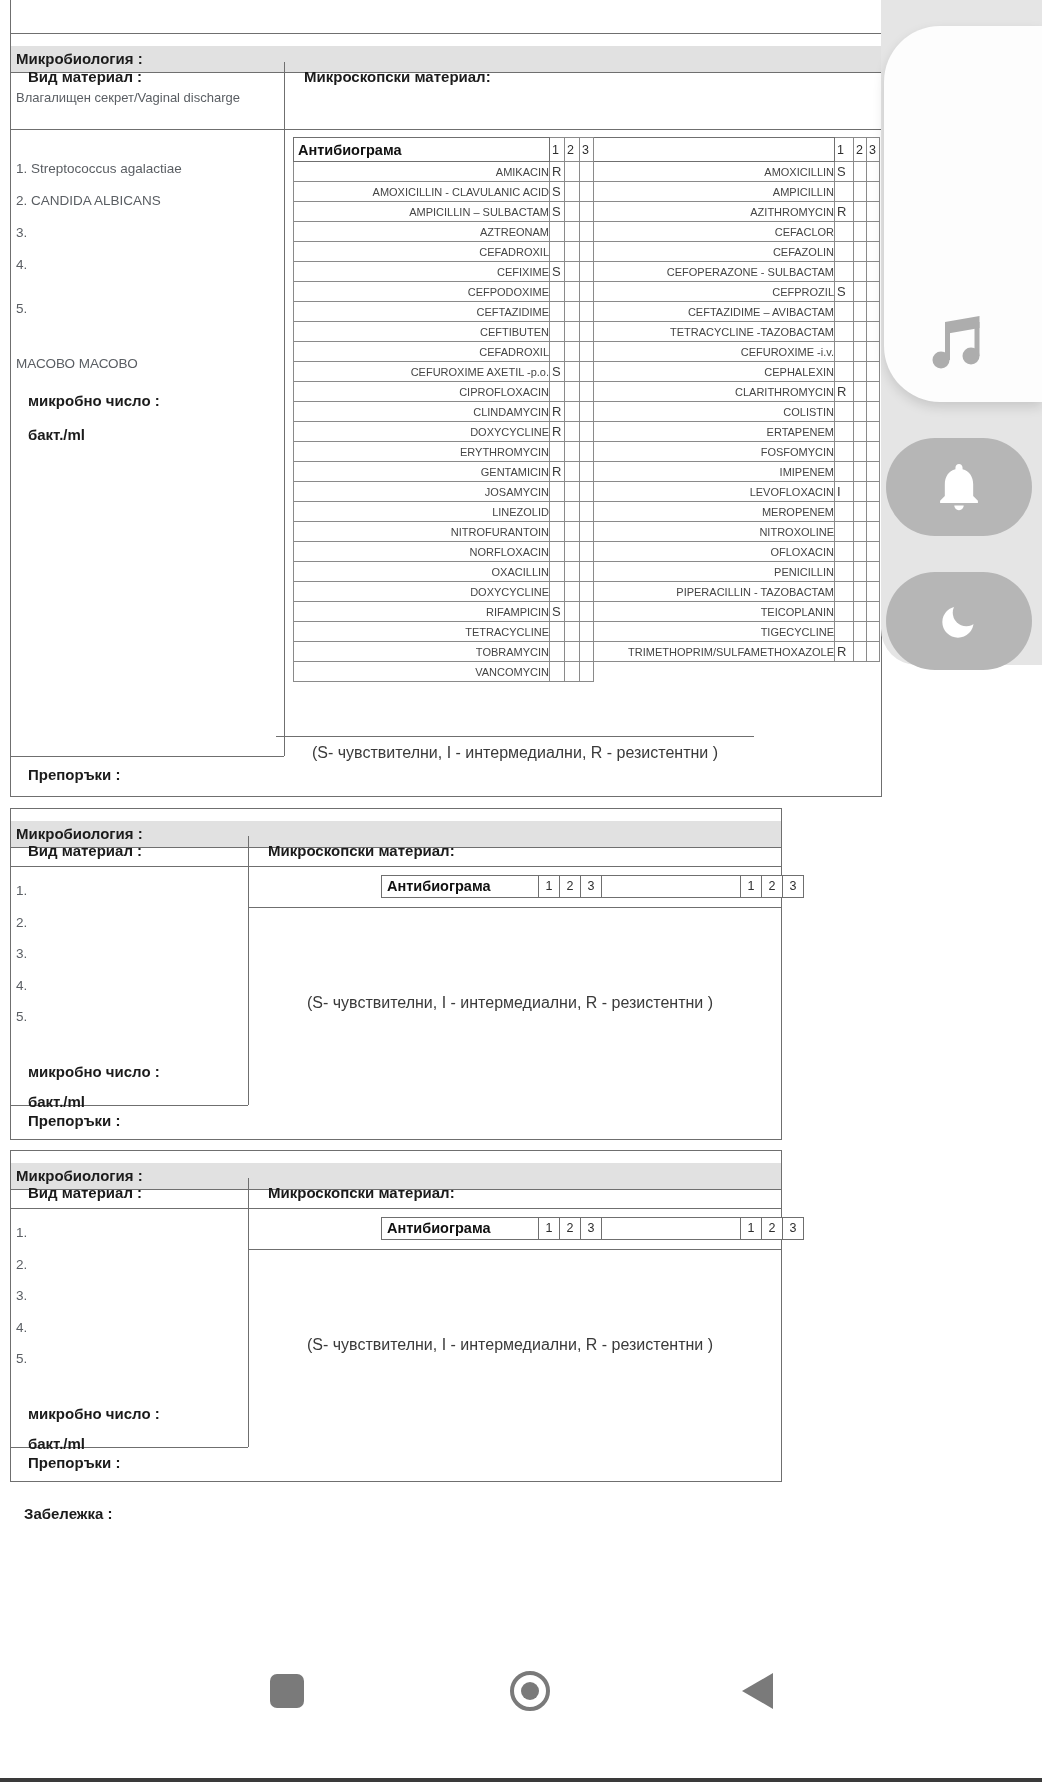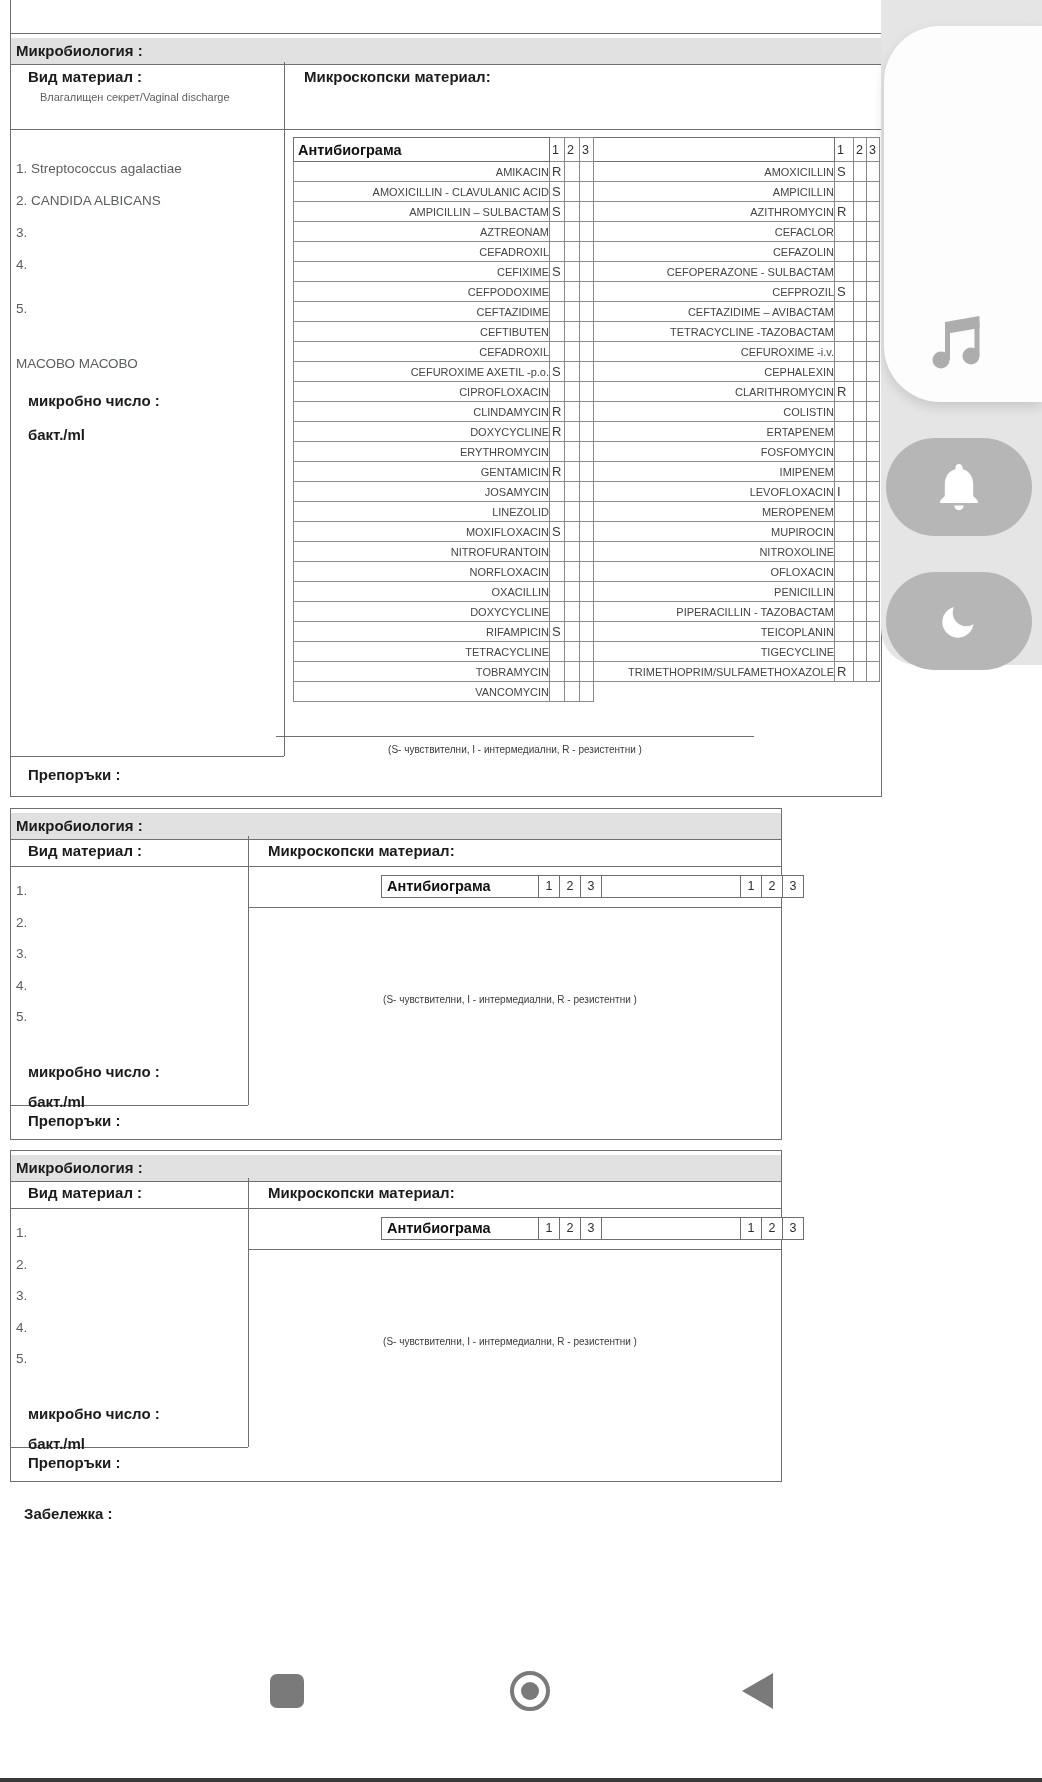--- a/index.html
+++ b/index.html
@@ -5,28 +5,28 @@
   html,body{margin:0;padding:0;background:#fff;}
   #screen{position:relative;width:1042px;height:1782px;background:#ffffff;overflow:hidden;
           font-family:"Liberation Sans",sans-serif;color:#1b1b1b;}
   .abs{position:absolute;}
   
   .top-stub{left:10px;top:0;width:0;height:34px;border-left:1px solid #6f6f6f;}
   .section{border:1px solid #6f6f6f;background:#fff;}
   #sec1{left:10px;top:33px;width:870px;height:762px;}
   #sec2{left:10px;top:808px;width:770px;height:330px;}
   #sec3{left:10px;top:1150px;width:770px;height:330px;}
-  .graybar{left:0;top:4px;right:0;height:27px;background:#e1e1e1;border-bottom:1px solid #6f6f6f;
+  .graybar{left:0;top:12px;right:0;height:27px;background:#e1e1e1;border-bottom:1px solid #6f6f6f;
            font-weight:bold;font-size:15px;padding:4px 0 0 5px;box-sizing:border-box;}
   .rowline{border-top:1px solid #6f6f6f;left:0;right:0;height:0;}
   .vdiv{border-left:1px solid #6f6f6f;width:0;}
   .lbl{font-weight:bold;font-size:15px;margin-left:12px;}
-  .sub{font-size:11px;color:#5a5e63;line-height:17px;margin-left:24px;}
+  .sub{font-size:13px;color:#5a5e63;line-height:17px;}
   .listitem{font-size:13.5px;color:#5a5e63;}
-  .legend{font-size:10px;color:#3a3a3a;text-align:center;}
+  .legend{font-size:16px;color:#3a3a3a;text-align:center;}
   
   table.abg{border-collapse:collapse;table-layout:fixed;background:#fff;}
   table.abg td{border:1px solid #8a8a8a;padding:0;font-size:11px;color:#454545;
                white-space:nowrap;overflow:hidden;height:19px;line-height:12px;}
   table.abg tr.hdr td{height:23px;}
   table.abg td.title{font-weight:bold;font-size:14.5px;color:#111;padding-left:4px;border-color:#6f6f6f;}
   table.abg td.title2{border-color:#6f6f6f;}
   table.abg td.name,table.abg td.name2{padding-left:4px;text-align:right;}
   table.abg td.mk{font-size:13px;color:#3a3a3a;padding-left:2px;}
   table.abg td.mk.h{font-size:12.5px;color:#2e2e2e;}
@@ -278,30 +278,20 @@
             <td class="name">LINEZOLID</td>
             <td class="mk"></td>
             <td class="mk"></td>
             <td class="mk"></td>
             <td class="name2">MEROPENEM</td>
             <td class="mk"></td>
             <td class="mk"></td>
             <td class="mk"></td>
           </tr>
           <tr>
-            <td class="name">MOXIFLOXACIN</td>
-            <td class="mk">S</td>
-            <td class="mk"></td>
-            <td class="mk"></td>
-            <td class="name2">MUPIROCIN</td>
-            <td class="mk"></td>
-            <td class="mk"></td>
-            <td class="mk"></td>
-          </tr>
-          <tr>
             <td class="name">NITROFURANTOIN</td>
             <td class="mk"></td>
             <td class="mk"></td>
             <td class="mk"></td>
             <td class="name2">NITROXOLINE</td>
             <td class="mk"></td>
             <td class="mk"></td>
             <td class="mk"></td>
           </tr>
           <tr>

